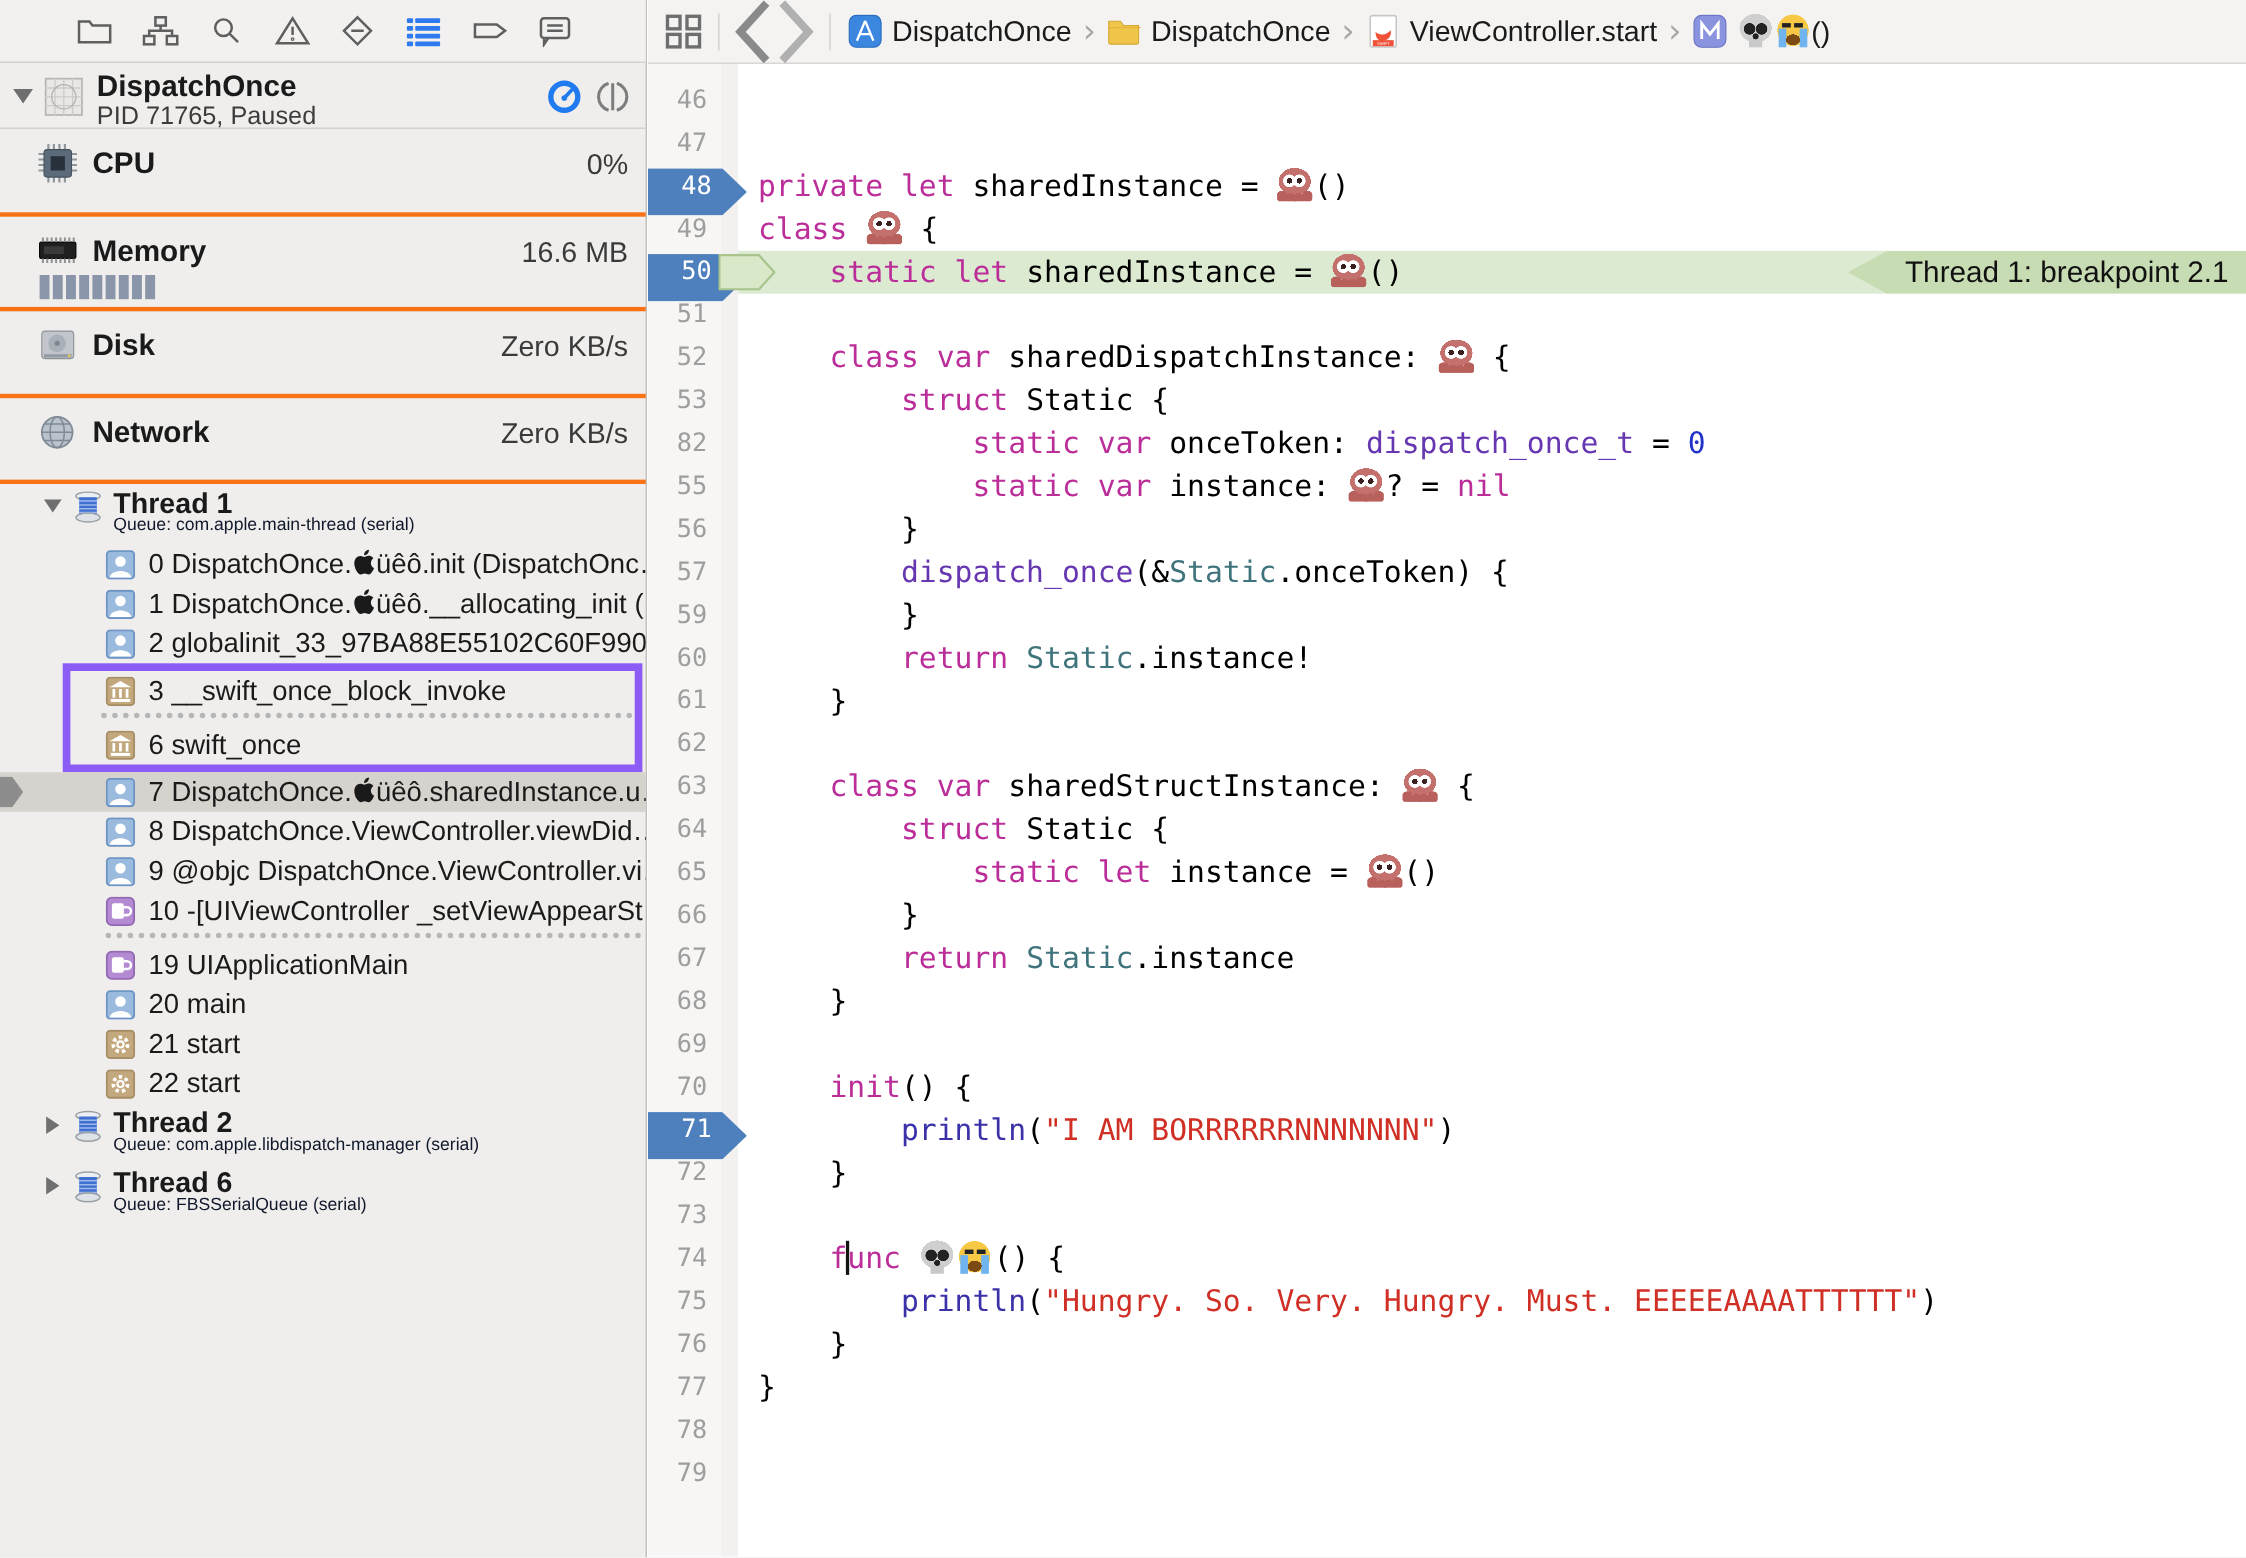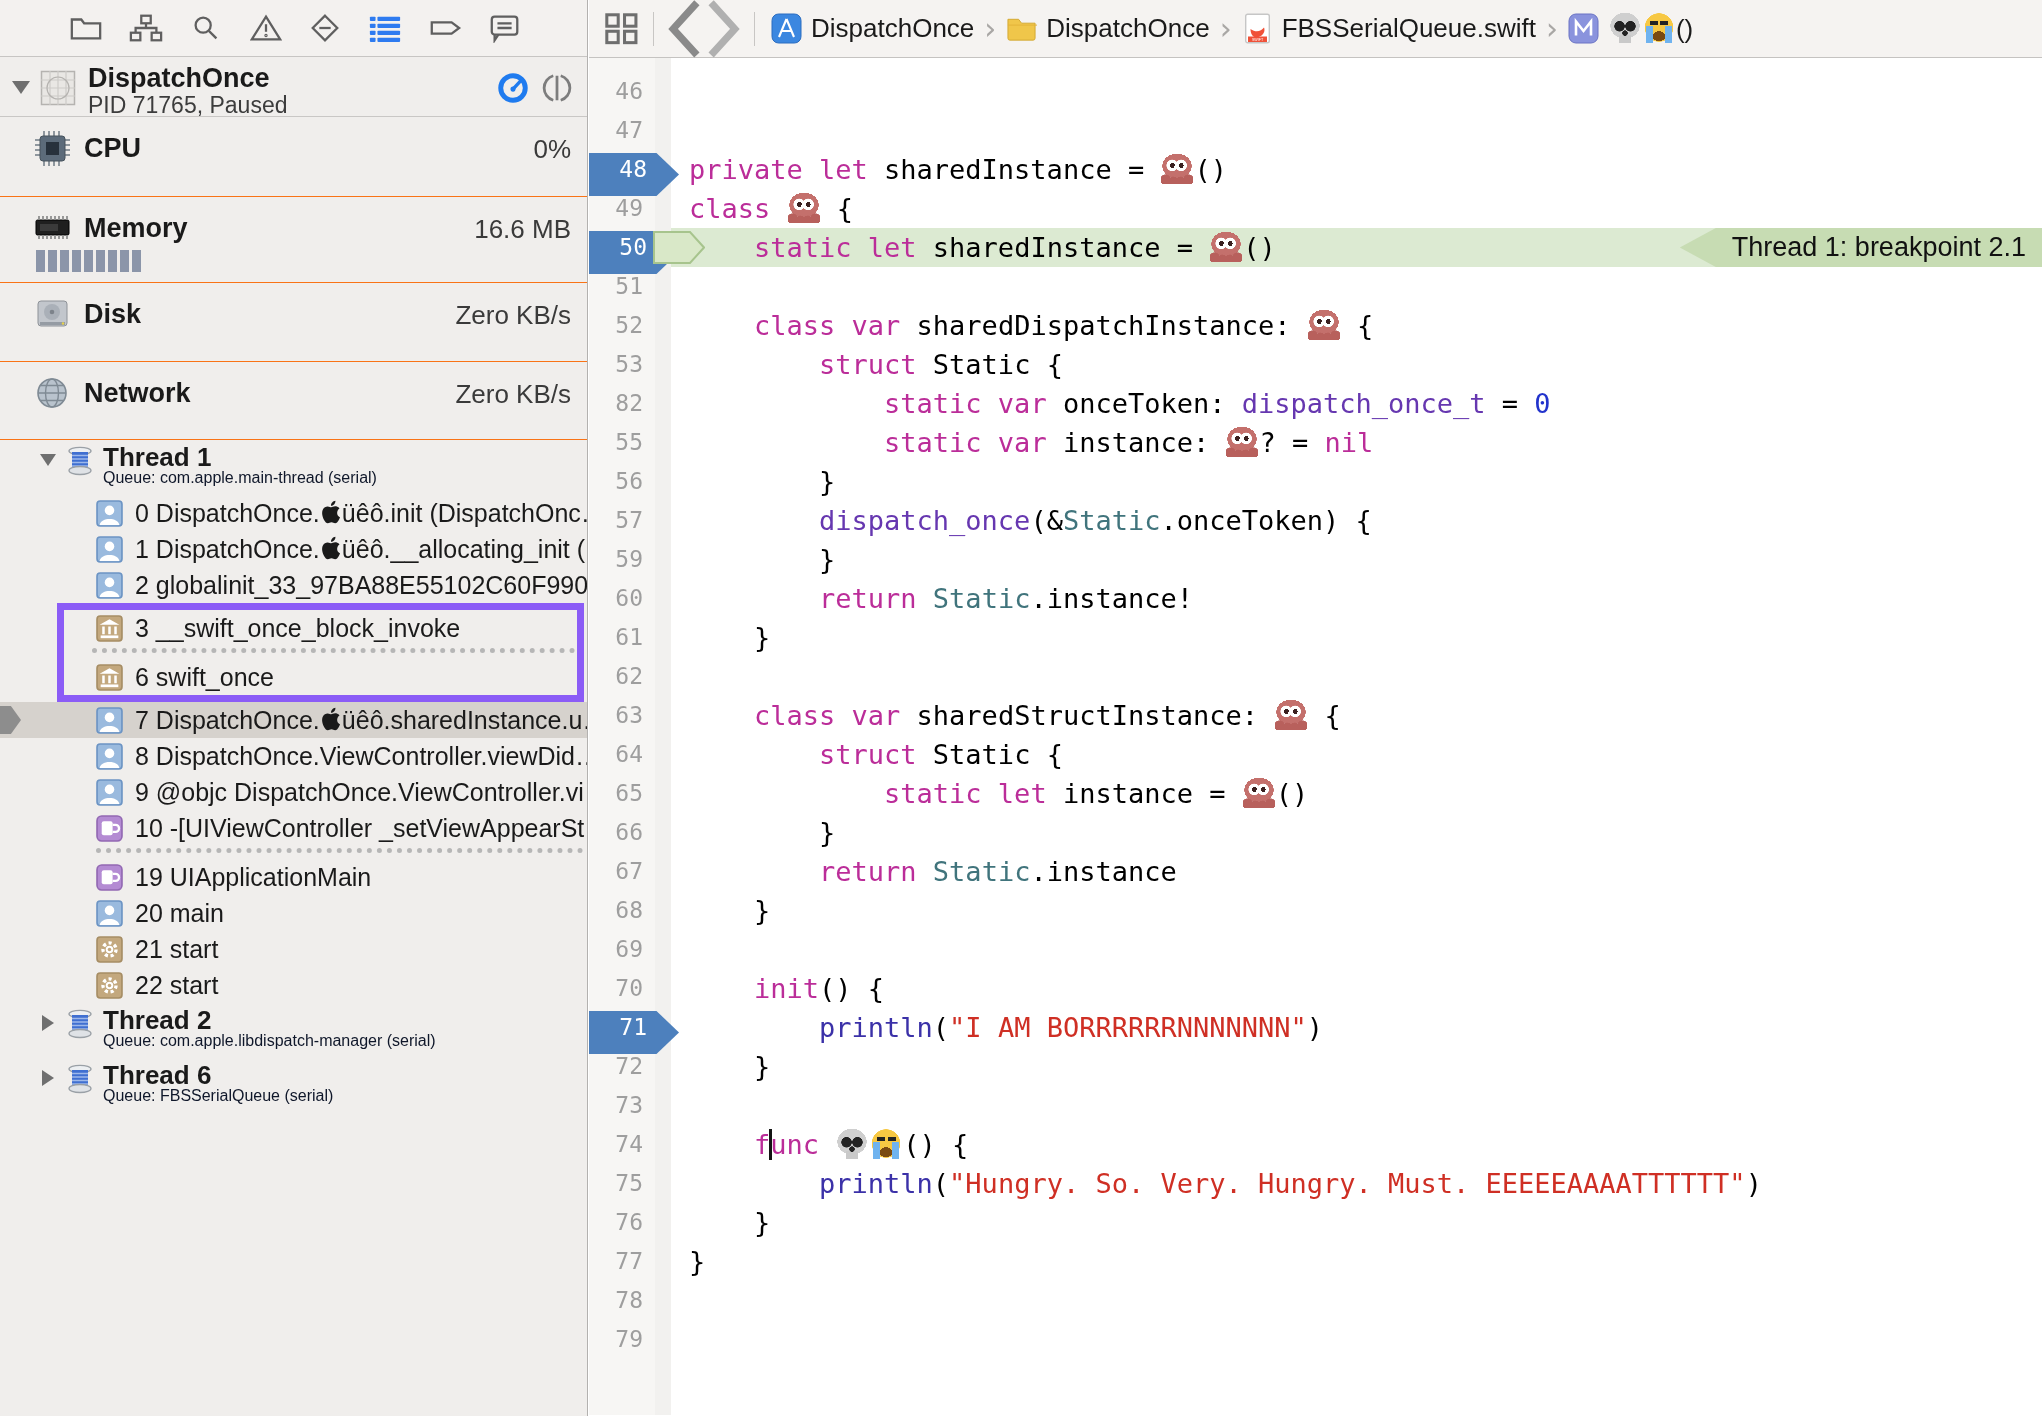--- a/index.html
+++ b/index.html
@@ -20,21 +20,21 @@
            border-right:9px solid transparent;border-top:13px solid #6f6f6f;}
   .tri-col{position:absolute;width:0;height:0;border-top:9px solid transparent;
            border-bottom:9px solid transparent;border-left:13px solid #6f6f6f;}
   .procrow .tri-exp{left:12px;top:24px;}
   .procicon{position:absolute;left:40px;top:13px;width:36px;height:36px;}
   .proctitle{position:absolute;left:88px;top:6px;font-size:27px;font-weight:bold;}
   .procstatus{position:absolute;left:88px;top:35px;font-size:23px;color:#3c3c3c;}
   .procbtn{position:absolute;top:15px;width:32px;height:32px;}
   .procbtn.b1{right:58px;} .procbtn.b2{right:14px;}
 
-  .grow{position:relative;border-bottom:1px solid #f97316;}
+  .grow{position:relative;border-bottom:4px solid #f97316;}
   .g-cpu{height:80px;} .g-memory{height:86px;} .g-disk{height:79px;} .g-network{height:78px;}
   .gicon{position:absolute;left:34px;top:13px;width:37px;height:37px;}
   .glabel{position:absolute;left:84px;top:16px;font-size:27px;font-weight:bold;}
   .gvalue{position:absolute;right:16px;top:17px;font-size:26px;color:#3a3a3a;}
   .gbars{position:absolute;left:36px;top:53px;display:flex;gap:3px;}
   .gbars div{width:9px;height:22px;background:#8b95a9;}
 
   .threadlist{position:relative;}
   .throw{position:relative;height:55px;cursor:default;}
   .throw .tri-exp{left:40px;top:14px;border-left-width:8px;border-right-width:8px;border-top-width:12px;}
@@ -486,21 +486,21 @@
           <span class="crumbsep">›</span>
           <span class="crumb">
             <span class="cicon">
               <svg viewBox="0 0 26 31">
                 <rect x="1.2" y="1.2" width="23.6" height="28.6" rx="2" fill="#fff" stroke="#c6c6c6" stroke-width="1.4"></rect>
                 <path d="M6 16c5.5 4 10.5 2.5 13.5-1.5 1.5 3.5-.5 8-5.5 9.5S6 21.5 6 16z" fill="#f05138"></path>
                 <rect x="3.5" y="23.5" width="19" height="5.5" fill="#f05138"></rect>
                 <text x="13" y="28" text-anchor="middle" font-size="3.6" fill="#fff" font-family="Liberation Sans,sans-serif">SWIFT</text>
               </svg>
             </span>
-            <span>FBSSerialQueue.swift</span>
+            <span>ViewController.start</span>
           </span>
           <span class="crumbsep">›</span>
           <span class="crumb">
             <span class="cicon">
               <svg viewBox="0 0 31 31">
                 <rect x="1" y="1" width="29" height="29" rx="7" fill="#8a93dd" stroke="#6a73c4"></rect>
                 <path d="M8 22.5V8.5l7.5 9.5L23 8.5v14" stroke="#fff" stroke-width="2.6" fill="none"></path>
               </svg>
             </span>
             <span><span class="tok skull"></span><span class="tok cry"></span>()</span>

